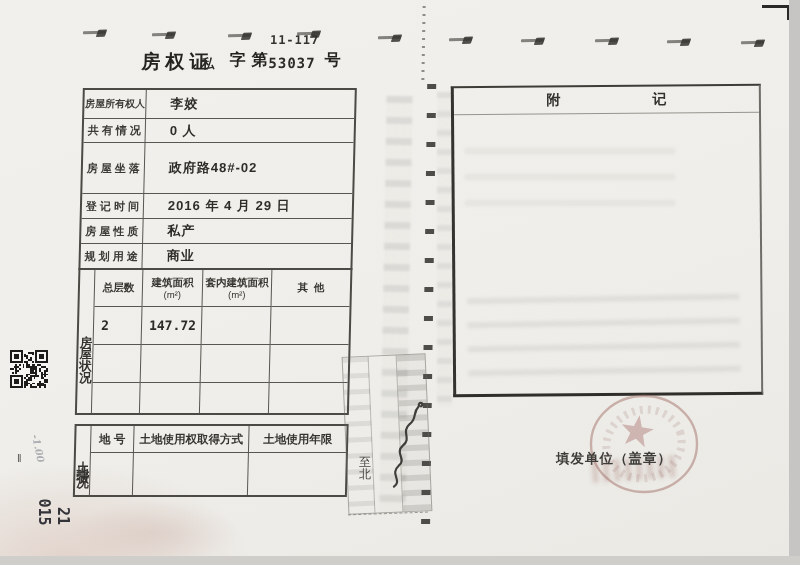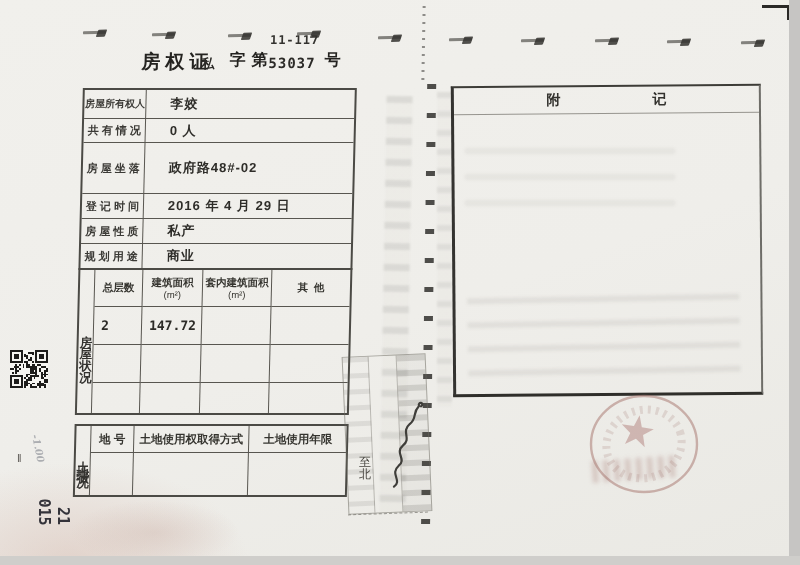--- a/index.html
+++ b/index.html
@@ -264,20 +264,21 @@
       <span>记</span>
     </div>
   </div>
 
   <svg class="abs" id="seal" width="134" height="122" viewBox="0 0 134 122">
     <ellipse cx="66" cy="58" rx="53" ry="48" fill="none" stroke="rgba(168,118,112,.55)" stroke-width="2.4"></ellipse>
     <ellipse cx="66" cy="58" rx="38" ry="34" fill="none" transform="rotate(-18 66 58)" stroke="rgba(160,118,112,.22)" stroke-width="8" stroke-dasharray="3 5"></ellipse>
     <path d="M0,-17 L4,-5.5 L16.2,-5.3 L6.47,2.1 L10,13.8 L0,6.8 L-10,13.8 L-6.47,2.1 L-16.2,-5.3 L-4,-5.5 Z" transform="translate(59,46) rotate(9)" fill="rgba(172,118,112,.48)"></path>
   </svg>
   <div class="abs" id="seal-smudge"></div>
+  <div class="abs" id="issuer-label">填发单位（盖章）</div>
 
   <div class="abs" id="stamp-box">
     <div class="col c1"></div>
     <div class="col c2"></div>
     <div class="col c3"></div>
   </div>
   <div class="abs" id="stamp-tail"></div>
   <svg class="abs" id="scribble" width="44" height="94" viewBox="0 0 44 94">
     <path d="M30,6 C34,2 26,1 28,6 C22,14 28,18 21,25 C13,34 25,39 17,47
              C9,56 23,60 15,68 C7,77 21,82 13,89" fill="none" stroke="#3f3e3a" stroke-width="2.2" stroke-linecap="round" transform="rotate(7 22 47)"></path>

